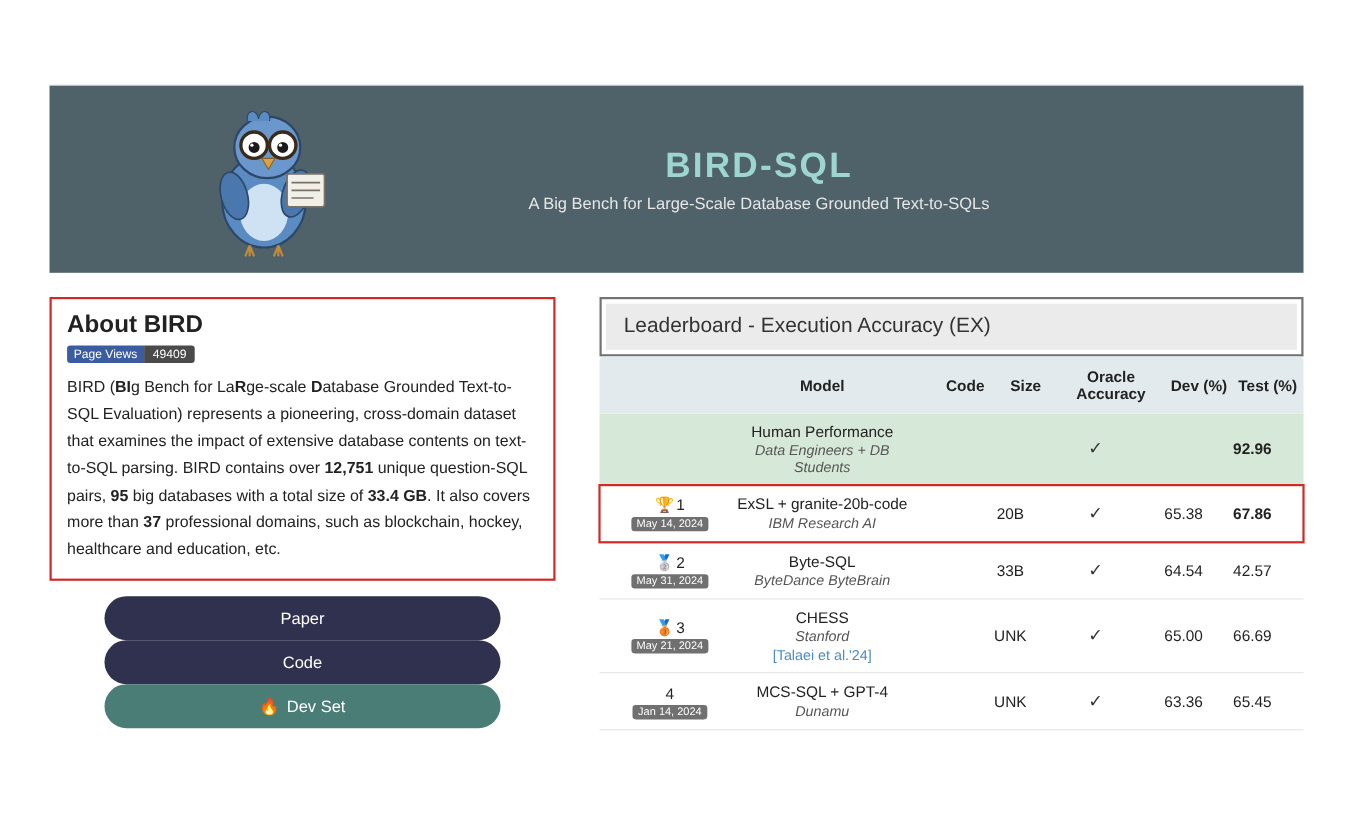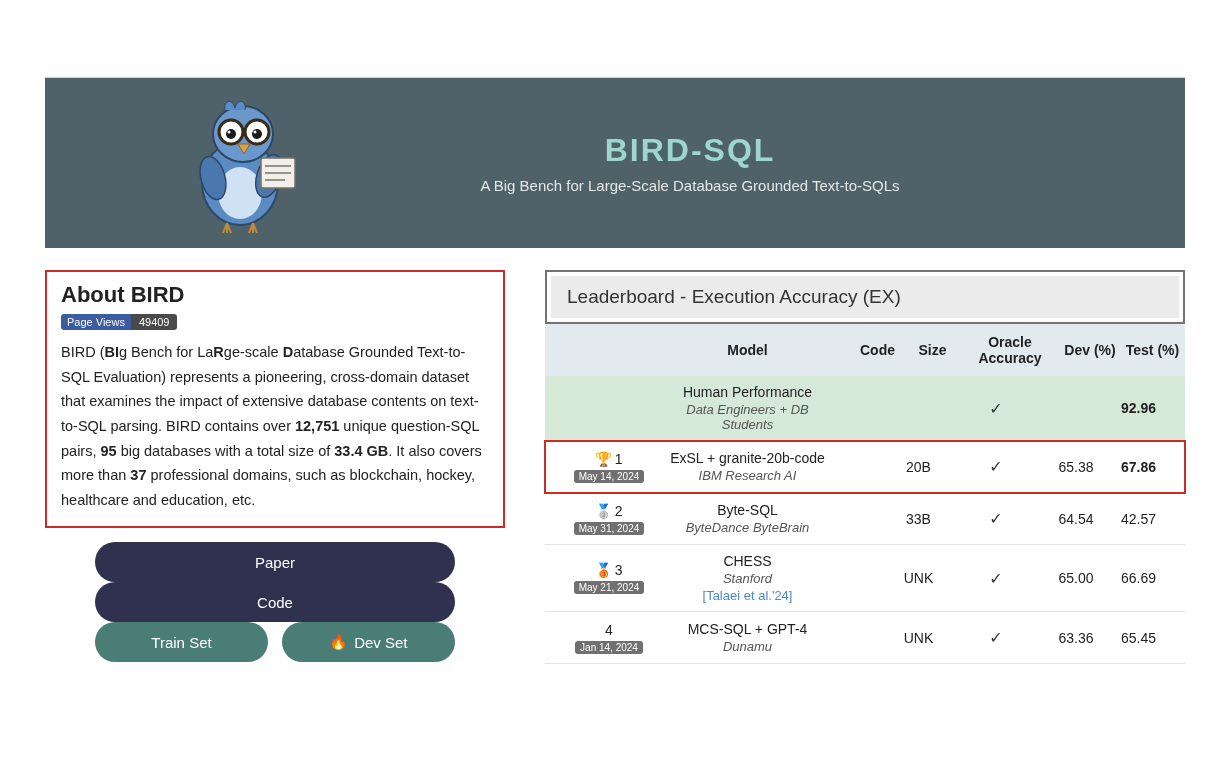--- a/index.html
+++ b/index.html
@@ -229,21 +229,20 @@
           <span class="badge-left">Page Views</span>
           <span class="badge-right">49409</span>
         </div>
         <div class="about-body" id="about-body">BIRD (<b>BI</b>g Bench for La<b>R</b>ge-scale <b>D</b>atabase Grounded Text-to-SQL Evaluation) represents a pioneering, cross-domain dataset that examines the impact of extensive database contents on text-to-SQL parsing. BIRD contains over <b>12,751</b> unique question-SQL pairs, <b>95</b> big databases with a total size of <b>33.4 GB</b>. It also covers more than <b>37</b> professional domains, such as blockchain, hockey, healthcare and education, etc.</div>
       </div>
 
       <div class="buttons">
         <button class="btn btn-dark">Paper</button>
         <button class="btn btn-dark">Code</button>
         <div class="btn-row">
-          <button class="btn btn-teal">Train Set</button>
           <button class="btn btn-teal">
             <span>🔥</span>
             <span>Dev Set</span>
           </button>
         </div>
       </div>
     </div>
 
     <div class="right">
       <div class="leaderboard-title-box">

